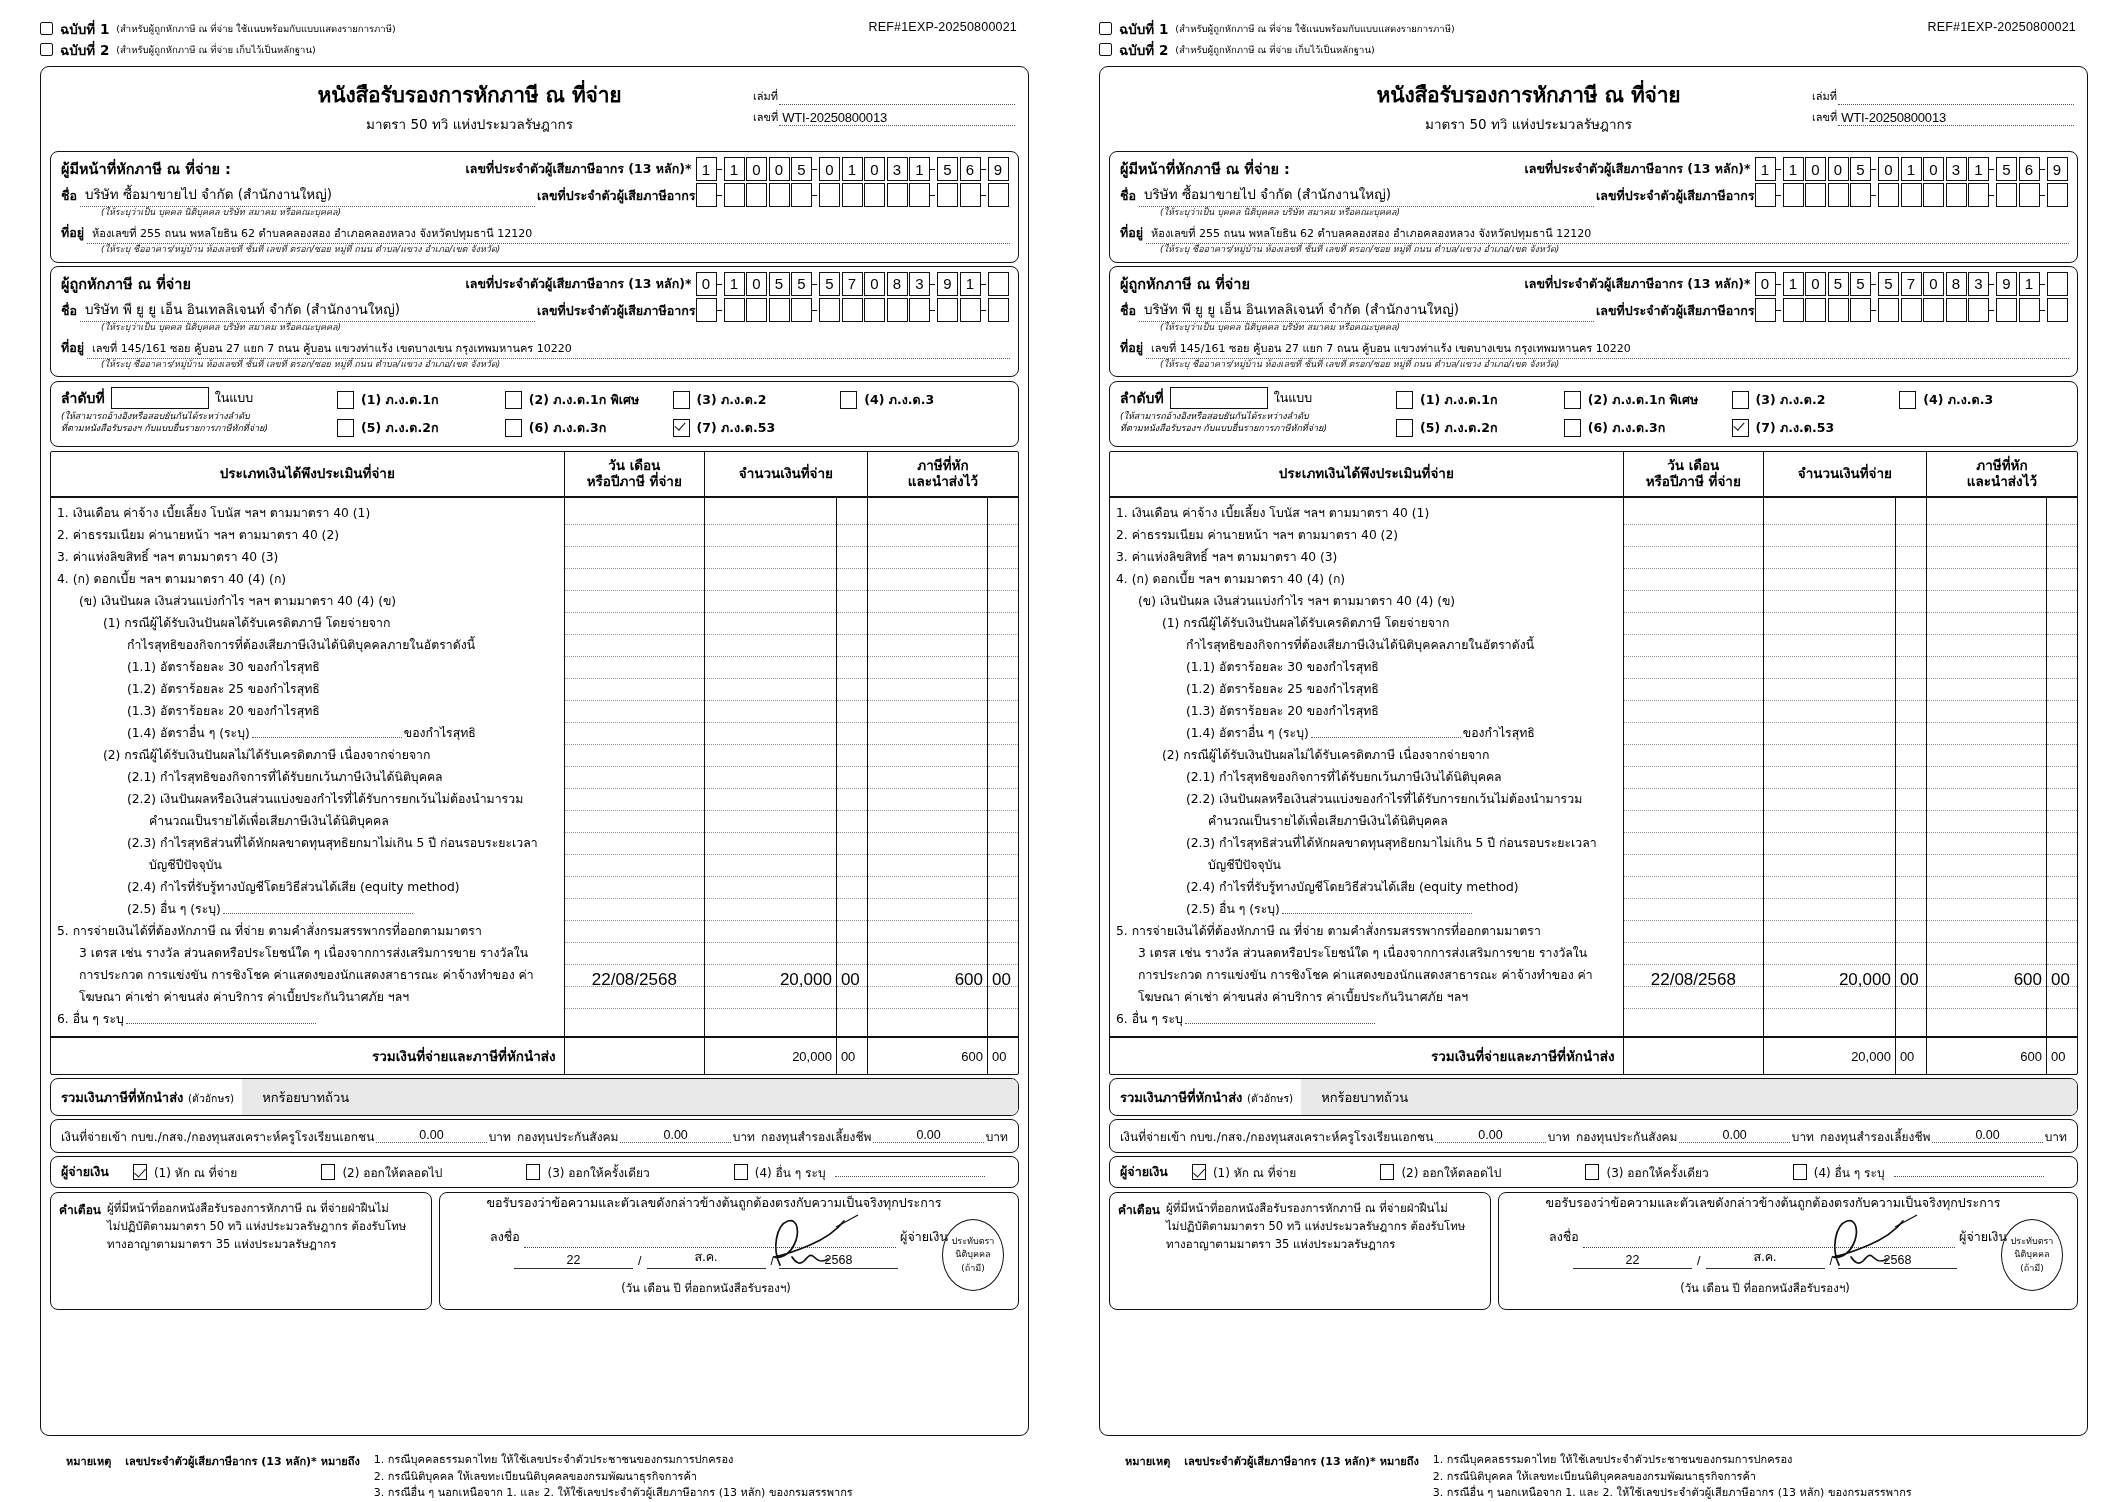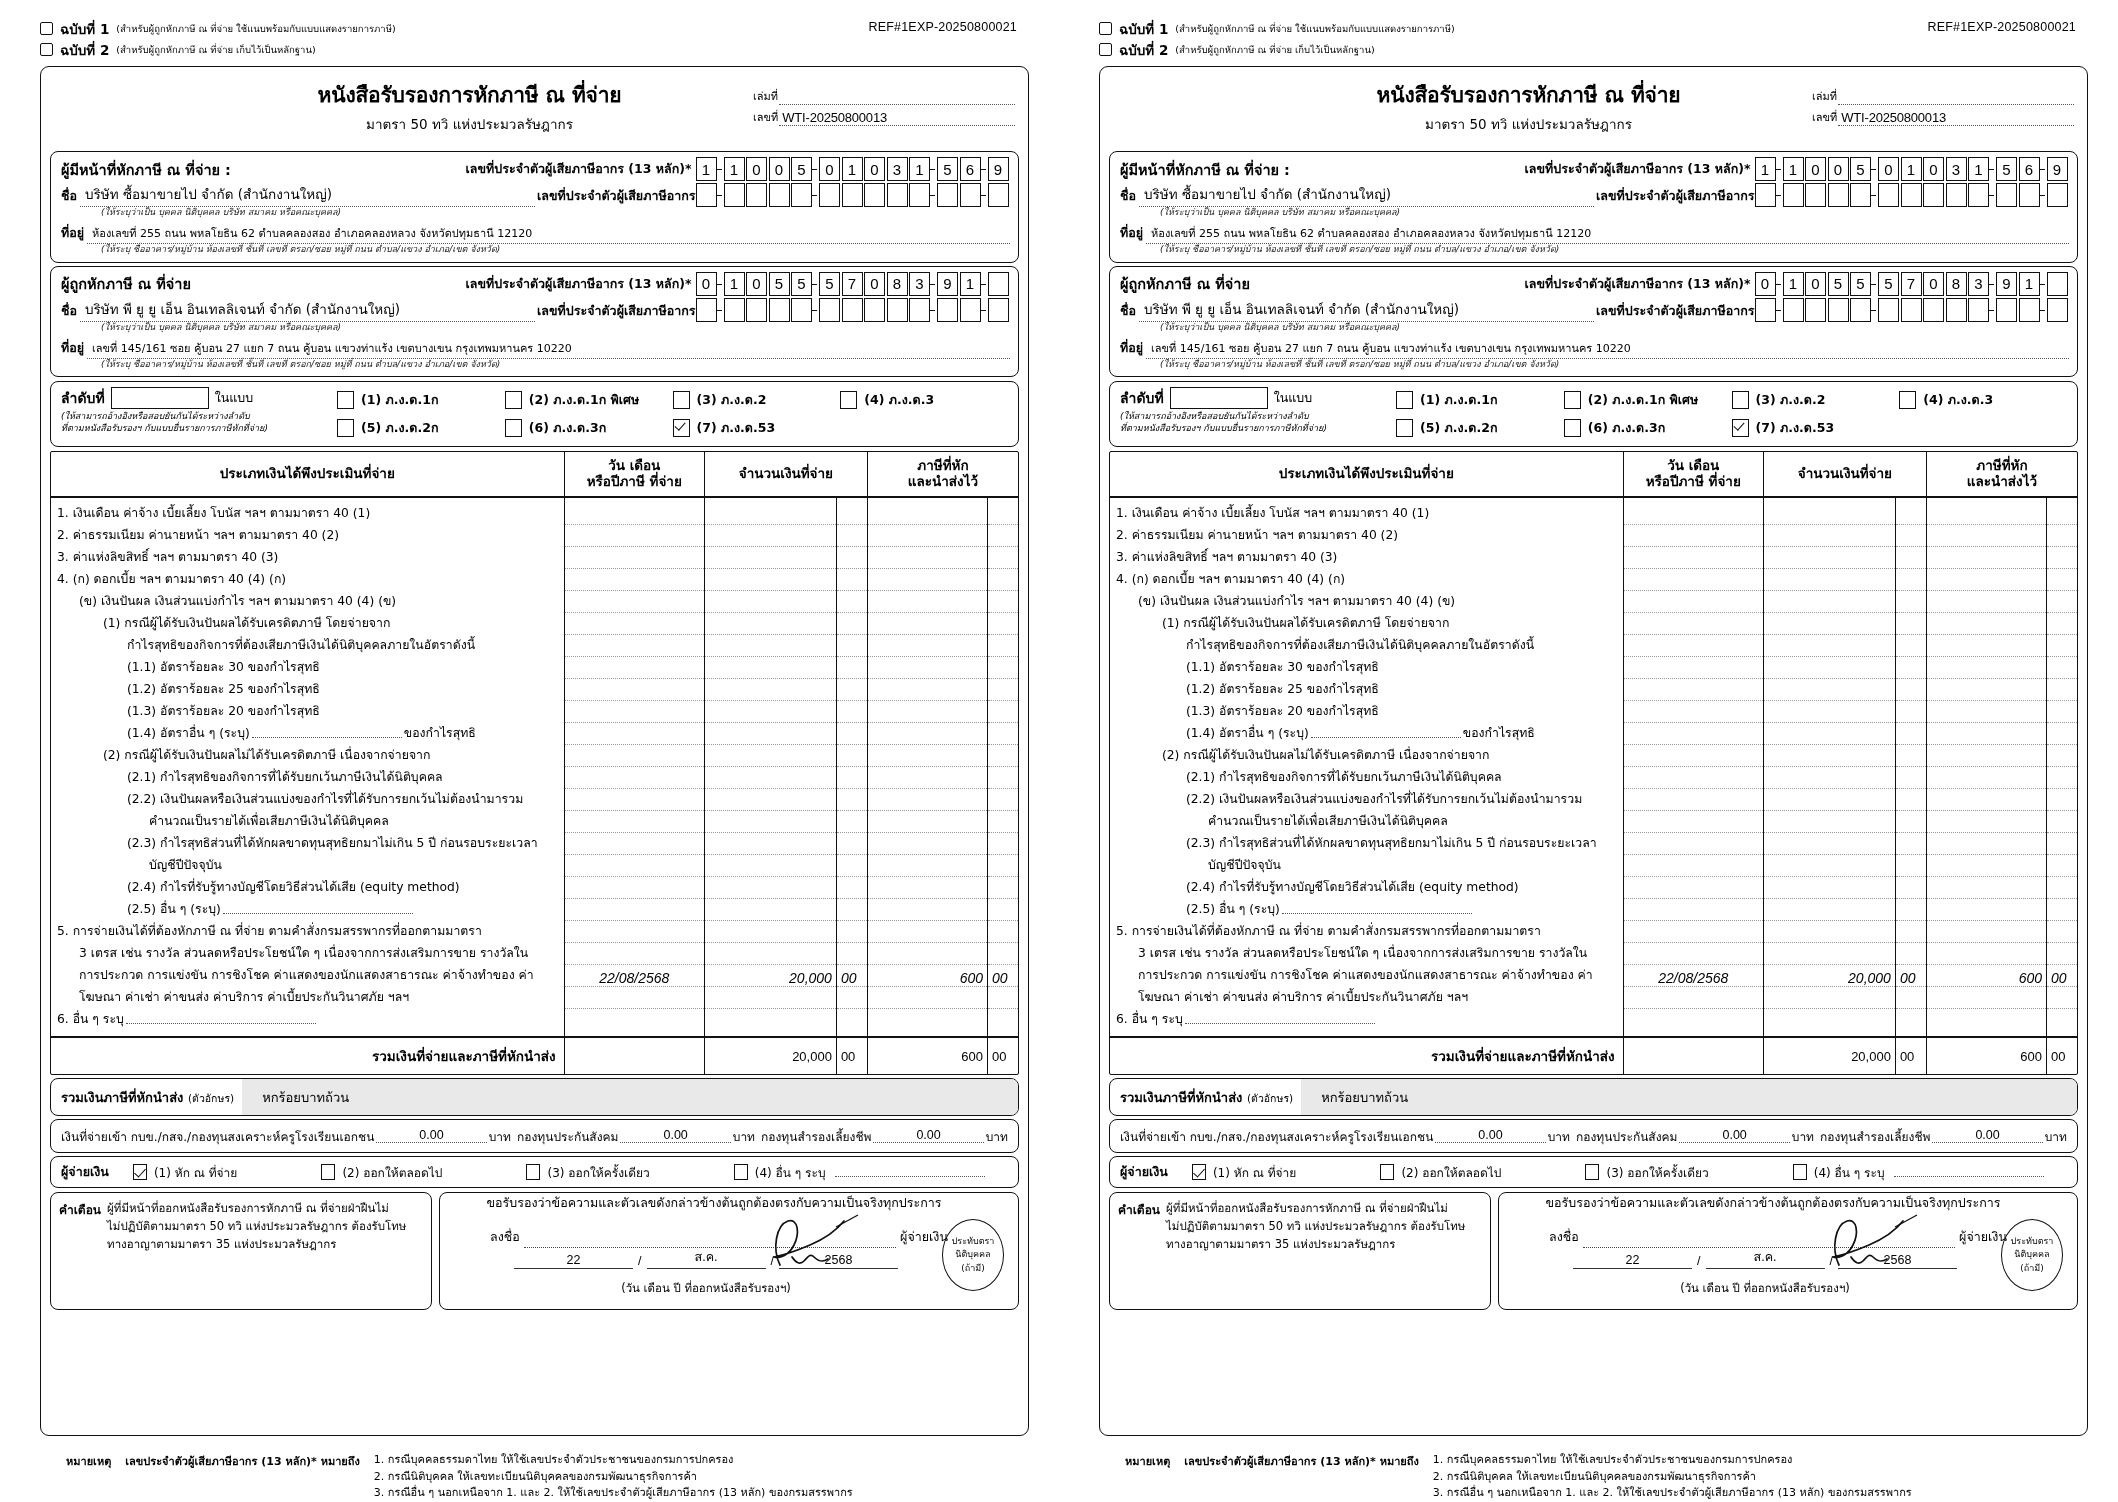--- a/index.html
+++ b/index.html
@@ -118,21 +118,21 @@
   
   .party-box {
     border: 1.4px solid #111;
     border-radius: 8px;
     margin-top: 3px;
     padding: 5px 8px 6px 10px;
     position: relative;
   }
   .party-head {
     display: flex;
-    align-items: center;
+    align-items: flex-start;
     justify-content: space-between;
   }
   .party-title {
     font-size: 14.5px;
     font-weight: 700;
   }
   .tax-id-row {
     display: flex;
     align-items: center;
     gap: 4px;
@@ -328,23 +328,22 @@
     height: 10px;
     min-width: 90px;
     margin: 0 2px;
     vertical-align: baseline;
   }
   .dotfill.w150 { min-width: 150px; }
   .dotfill.w190 { min-width: 190px; }
 
   .cell-val {
     position: absolute;
-    font-size: 14px;
+    font-size: 17px;
     font-family: "Liberation Sans", sans-serif;
-    font-style: italic;
   }
   .v-date { left: 0; right: 0; text-align: center; }
   .v-right { right: 4px; }
   .v-cent { left: 4px; }
 
   .tbl-total {
     display: flex;
     border-top: 2px solid #111;
     height: 38px;
   }

